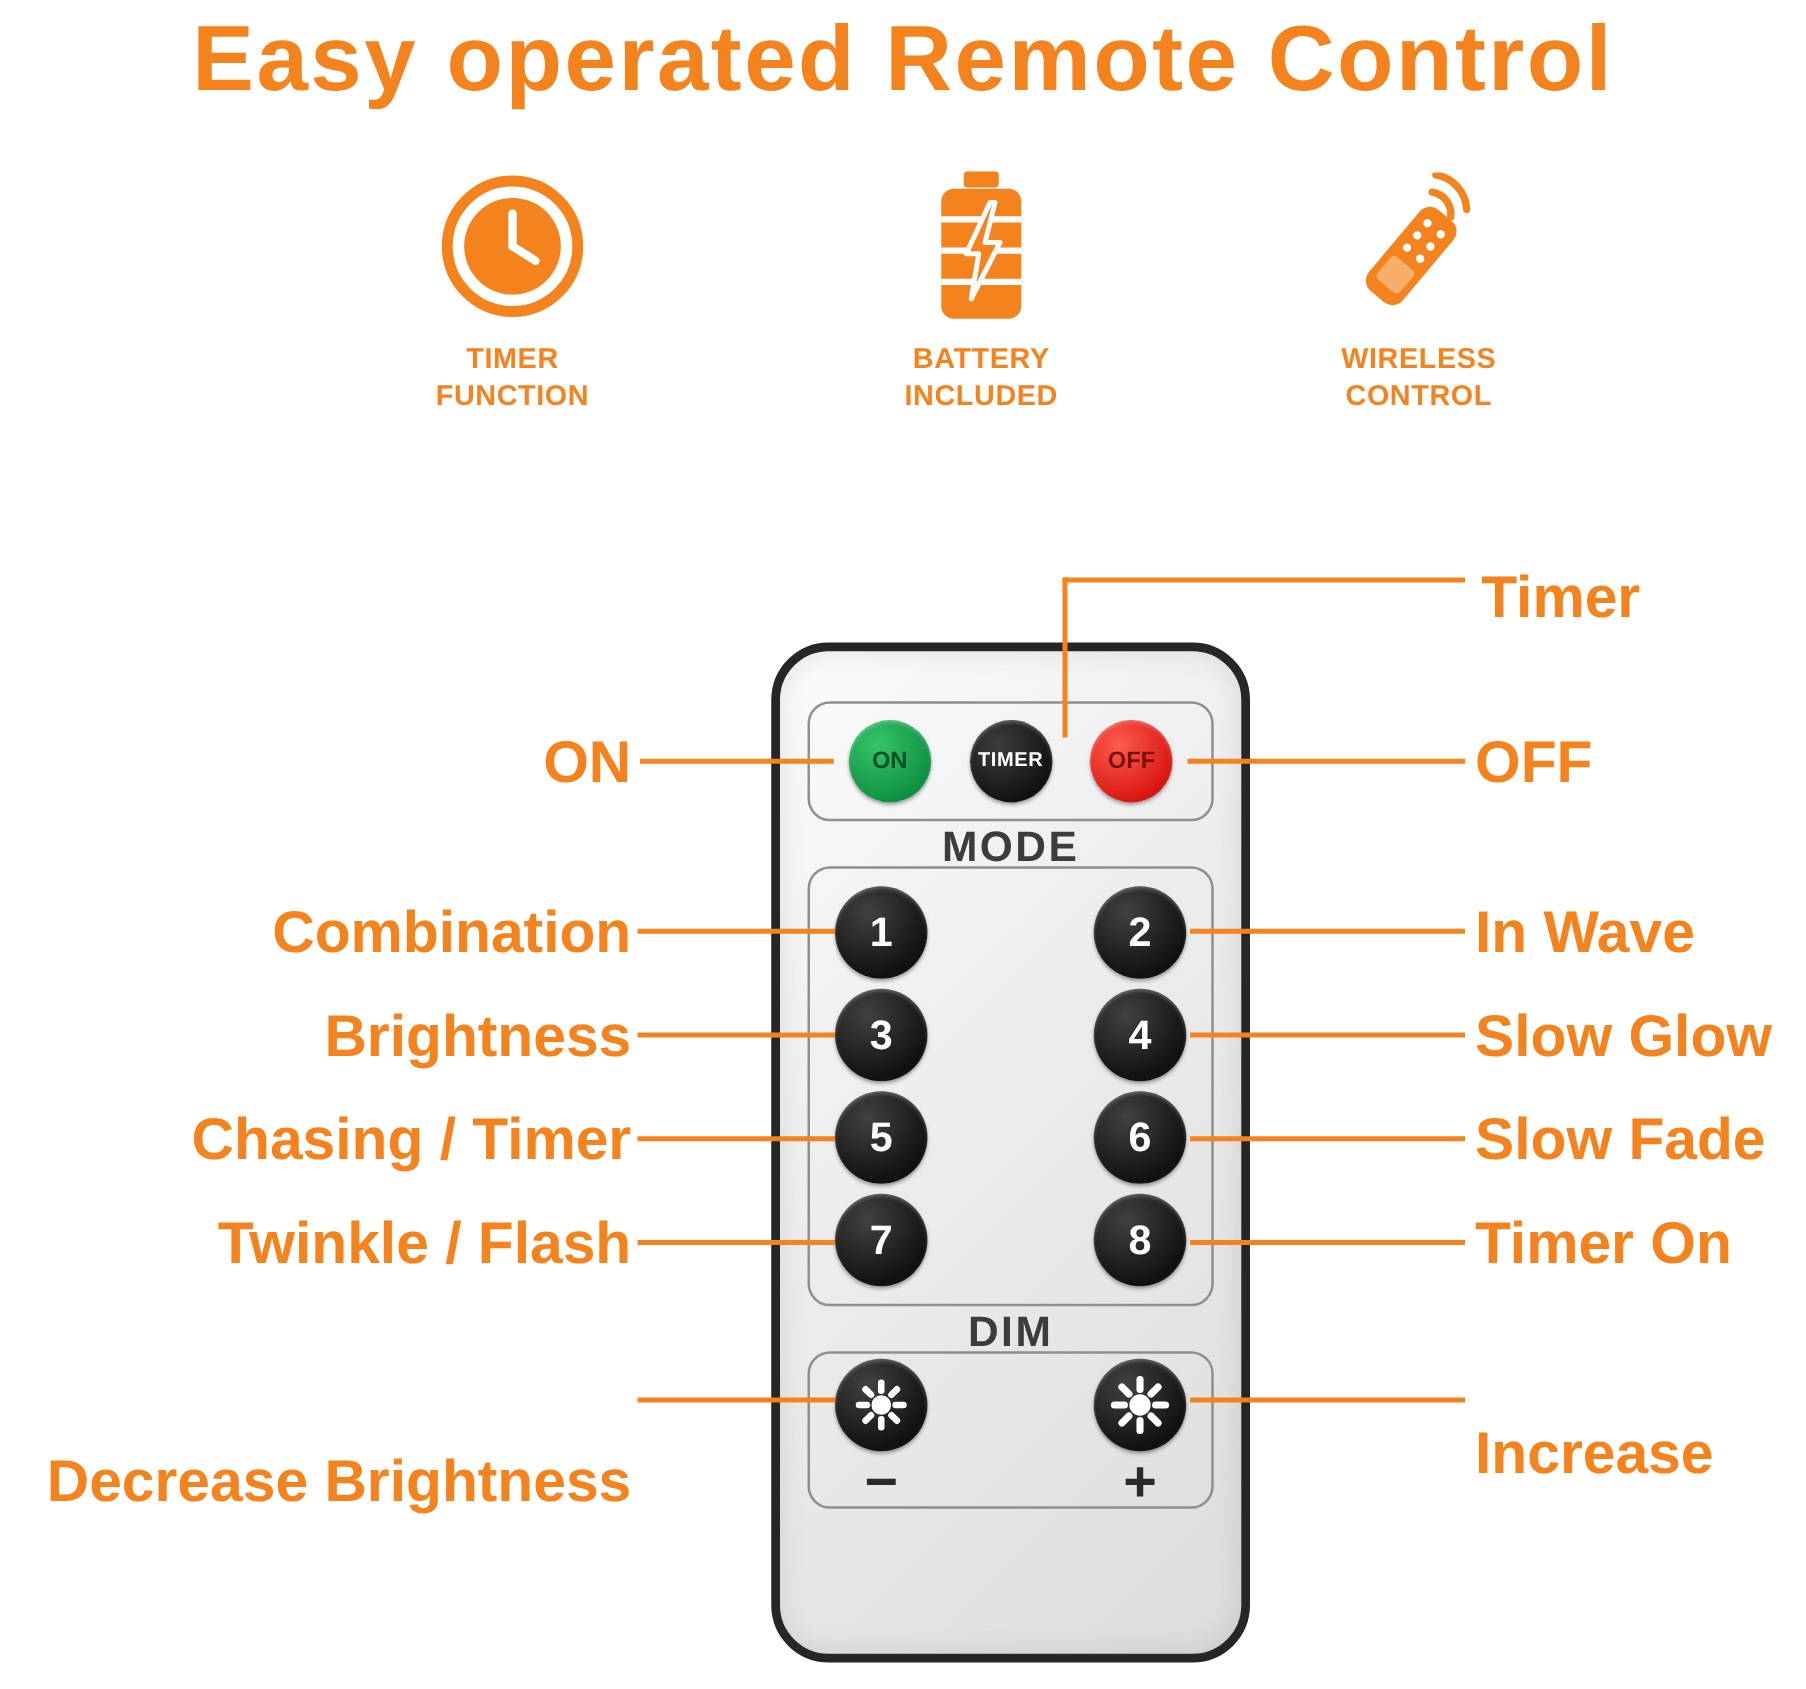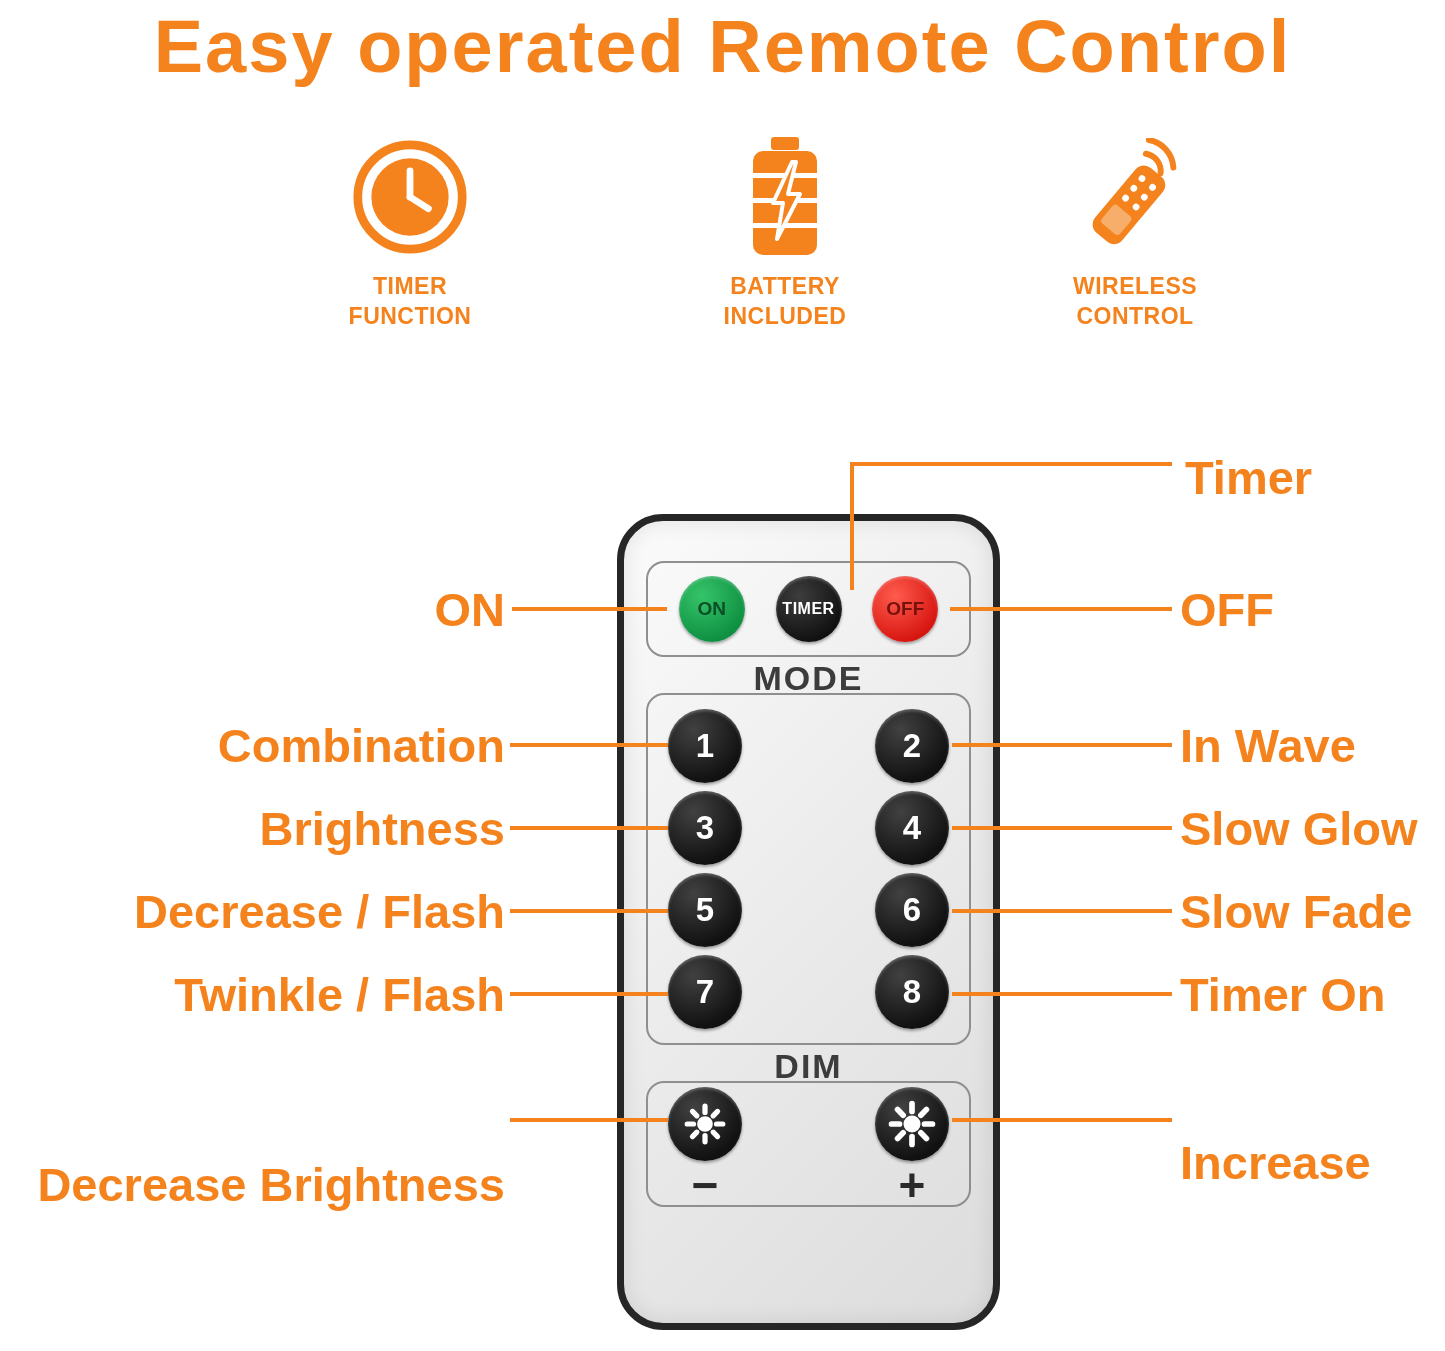--- a/index.html
+++ b/index.html
@@ -194,20 +194,20 @@
   <div class="cline" style="left:510px;top:1118px;width:158px;height:4px;"></div>
   <div class="cline" style="left:952px;top:1118px;width:220px;height:4px;"></div>
 
   <div class="callout c-right" style="top:477px;left:1185px;">Timer</div>
   <div class="callout c-left" style="top:609px;">ON</div>
   <div class="callout c-right" style="top:609px;">OFF</div>
   <div class="callout c-left" style="top:745px;">Combination</div>
   <div class="callout c-right" style="top:745px;">In Wave</div>
   <div class="callout c-left" style="top:828px;">Brightness</div>
   <div class="callout c-right" style="top:828px;">Slow Glow</div>
-  <div class="callout c-left" style="top:911px;">Decrease / Flash</div>
+  <div class="callout c-left" style="top:911px;">Chasing / Timer</div>
   <div class="callout c-right" style="top:911px;">Slow Fade</div>
   <div class="callout c-left" style="top:994px;">Twinkle / Flash</div>
   <div class="callout c-right" style="top:994px;">Timer On</div>
   <div class="callout c-left" style="top:1184px;">Decrease Brightness</div>
   <div class="callout c-right" style="top:1162px;">Increase</div>
 
 </div>
 
 </body></html>

